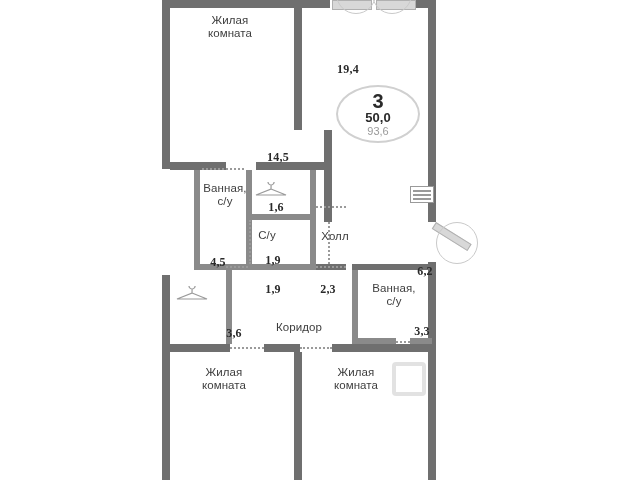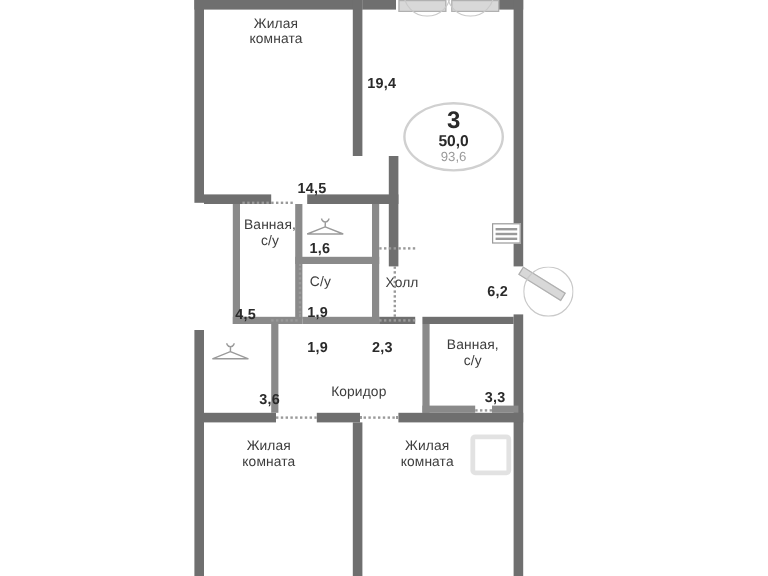--- a/index.html
+++ b/index.html
@@ -56,22 +56,23 @@
     line-height: 13px;
     text-align: center;
     white-space: pre-line;
     letter-spacing: .1px;
   }
   .area {
     position: absolute;
     color: #2a2a2a;
     font-size: 12px;
     font-weight: bold;
-    text-align: left;
+    text-align: center;
     letter-spacing: .2px;
+    font-family: Liberation Serif, serif;
   }
   
   .badge {
     position: absolute;
     width: 84px;
     height: 58px;
     border: 2px solid #d0d0d0;
     border-radius: 42px / 29px;
     background: #ffffff;
     text-align: center;
@@ -243,21 +244,21 @@
   <div class="area" style="left:256px; top:282px; width:34px;">1,9</div>
   <div class="area" style="left:310px; top:282px; width:36px;">2,3</div>
 
   <div class="room" style="left:362px; top:282px; width:64px;">Ванная,
 с/у</div>
   <div class="area" style="left:404px; top:324px; width:36px;">3,3</div>
 
   <div class="room" style="left:262px; top:321px; width:74px;">Коридор</div>
   <div class="area" style="left:216px; top:326px; width:36px;">3,6</div>
 
-  <div class="area" style="left:406px; top:236px; width:38px;">6,2</div>
+  <div class="area" style="left:406px; top:264px; width:38px;">6,2</div>
 
   <div class="room" style="left:174px; top:366px; width:100px;">Жилая
 комната</div>
   <div class="room" style="left:306px; top:366px; width:100px;">Жилая
 комната</div>
 
   <div class="wm-logo"></div>
 
 </div>
 

